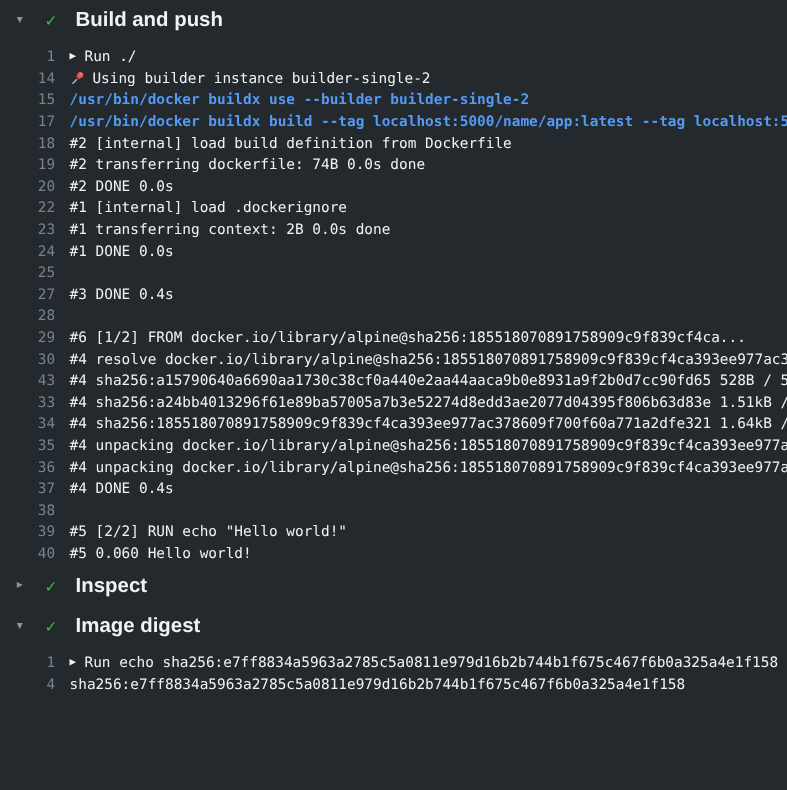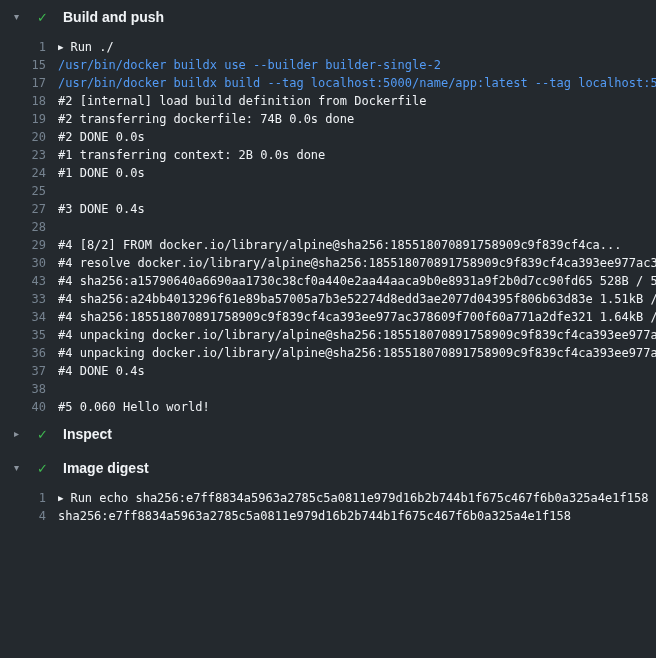--- a/index.html
+++ b/index.html
@@ -32,21 +32,21 @@
     margin-left: 9px;
     color: #3fb950;
     font-weight: bold;
     font-size: 13px;
     line-height: 1;
   }
   .section-title {
     margin-left: 11px;
     color: #f0f3f6;
     font-weight: bold;
-    font-size: 14px;
+    font-size: 17px;
   }
 
   .section-body { padding: 4px 0 1px 0; }
 
   .log-line {
     display: flex;
     height: 18px;
     line-height: 18px;
     white-space: pre;
   }
@@ -58,21 +58,21 @@
   }
   .line-text {
     flex: 1 1 auto;
     padding-left: 12px;
     color: #f0f3f6;
     overflow: hidden;
     display: flex;
     align-items: center;
     white-space: pre;
   }
-  .log-line.command .line-text { color: #539bf5; font-weight: normal; }
+  .log-line.command .line-text { color: #539bf5; font-weight: bold; }
   .play-icon {
     color: #f0f3f6;
     font-size: 9px;
     margin-right: 7px;
     display: inline-block;
   }
   .emoji-icon {
     display: inline-flex;
     width: 13px;
     height: 13px;
@@ -87,39 +87,47 @@
 
 <div id="log-root">
     <div class="section">
       <div class="section-header">
         <span class="chevron">▾</span>
         <span class="check">✓</span>
         <span class="section-title">Build and push</span>
       </div>
       <div class="section-body">
         <div class="log-line run"><span class="line-num">1</span><span class="line-text"><span class="play-icon">▶</span><span>Run ./</span></span></div>
+        <div class="log-line normal"><span class="line-num">14</span><span class="line-text"><span class="emoji-icon"><svg width="13" height="13" viewBox="0 0 13 13">
+                <path d="M6.1 7.1 L2.4 10.8" stroke="#b9bec6" stroke-width="1.1" fill="none"></path>
+                <rect x="5.6" y="3.9" width="3.6" height="2.6" rx="0.5" transform="rotate(45 7.4 5.2)" fill="#c93a3a"></rect>
+                <circle cx="8.9" cy="3.6" r="2.5" fill="#e05d5d"></circle>
+                <circle cx="9.6" cy="2.9" r="0.8" fill="#ef8a8a"></circle>
+              </svg></span><span>Using builder instance builder-single-2</span></span></div>
         <div class="log-line command"><span class="line-num">15</span><span class="line-text"><span>/usr/bin/docker buildx use --builder builder-single-2</span></span></div>
         <div class="log-line command"><span class="line-num">17</span><span class="line-text"><span>/usr/bin/docker buildx build --tag localhost:5000/name/app:latest --tag localhost:50</span></span></div>
         <div class="log-line normal"><span class="line-num">18</span><span class="line-text"><span>#2 [internal] load build definition from Dockerfile</span></span></div>
         <div class="log-line normal"><span class="line-num">19</span><span class="line-text"><span>#2 transferring dockerfile: 74B 0.0s done</span></span></div>
         <div class="log-line normal"><span class="line-num">20</span><span class="line-text"><span>#2 DONE 0.0s</span></span></div>
+        <div class="log-line normal"><span class="line-num">22</span><span class="line-text"><span>#1 [internal] load .dockerignore</span></span></div>
         <div class="log-line normal"><span class="line-num">23</span><span class="line-text"><span>#1 transferring context: 2B 0.0s done</span></span></div>
         <div class="log-line normal"><span class="line-num">24</span><span class="line-text"><span>#1 DONE 0.0s</span></span></div>
         <div class="log-line blank"><span class="line-num">25</span><span class="line-text"><span></span></span></div>
         <div class="log-line normal"><span class="line-num">27</span><span class="line-text"><span>#3 DONE 0.4s</span></span></div>
         <div class="log-line blank"><span class="line-num">28</span><span class="line-text"><span></span></span></div>
-        <div class="log-line normal"><span class="line-num">29</span><span class="line-text"><span>#4 [8/2] FROM docker.io/library/alpine@sha256:185518070891758909c9f839cf4ca...</span></span></div>
+        <div class="log-line normal"><span class="line-num">29</span><span class="line-text"><span>#6 [1/2] FROM docker.io/library/alpine@sha256:185518070891758909c9f839cf4ca...</span></span></div>
         <div class="log-line normal"><span class="line-num">30</span><span class="line-text"><span>#4 resolve docker.io/library/alpine@sha256:185518070891758909c9f839cf4ca393ee977ac37</span></span></div>
         <div class="log-line normal"><span class="line-num">43</span><span class="line-text"><span>#4 sha256:a15790640a6690aa1730c38cf0a440e2aa44aaca9b0e8931a9f2b0d7cc90fd65 528B / 5</span></span></div>
         <div class="log-line normal"><span class="line-num">33</span><span class="line-text"><span>#4 sha256:a24bb4013296f61e89ba57005a7b3e52274d8edd3ae2077d04395f806b63d83e 1.51kB /</span></span></div>
         <div class="log-line normal"><span class="line-num">34</span><span class="line-text"><span>#4 sha256:185518070891758909c9f839cf4ca393ee977ac378609f700f60a771a2dfe321 1.64kB /</span></span></div>
         <div class="log-line normal"><span class="line-num">35</span><span class="line-text"><span>#4 unpacking docker.io/library/alpine@sha256:185518070891758909c9f839cf4ca393ee977a</span></span></div>
         <div class="log-line normal"><span class="line-num">36</span><span class="line-text"><span>#4 unpacking docker.io/library/alpine@sha256:185518070891758909c9f839cf4ca393ee977a</span></span></div>
         <div class="log-line normal"><span class="line-num">37</span><span class="line-text"><span>#4 DONE 0.4s</span></span></div>
         <div class="log-line blank"><span class="line-num">38</span><span class="line-text"><span></span></span></div>
+        <div class="log-line normal"><span class="line-num">39</span><span class="line-text"><span>#5 [2/2] RUN echo "Hello world!"</span></span></div>
         <div class="log-line normal"><span class="line-num">40</span><span class="line-text"><span>#5 0.060 Hello world!</span></span></div>
       </div>
     </div>
     <div class="section">
       <div class="section-header">
         <span class="chevron">▸</span>
         <span class="check">✓</span>
         <span class="section-title">Inspect</span>
       </div>
     </div>

